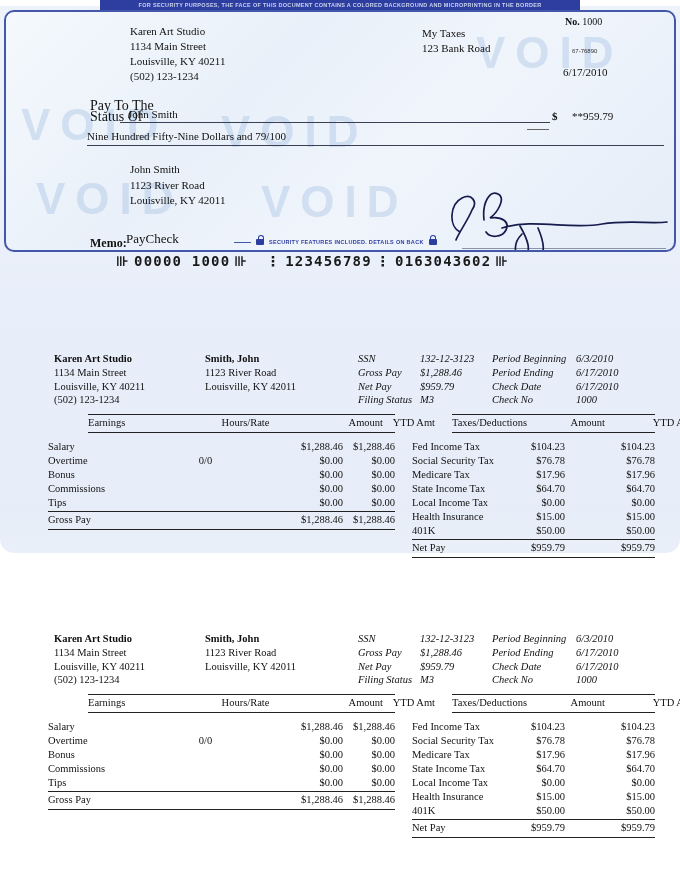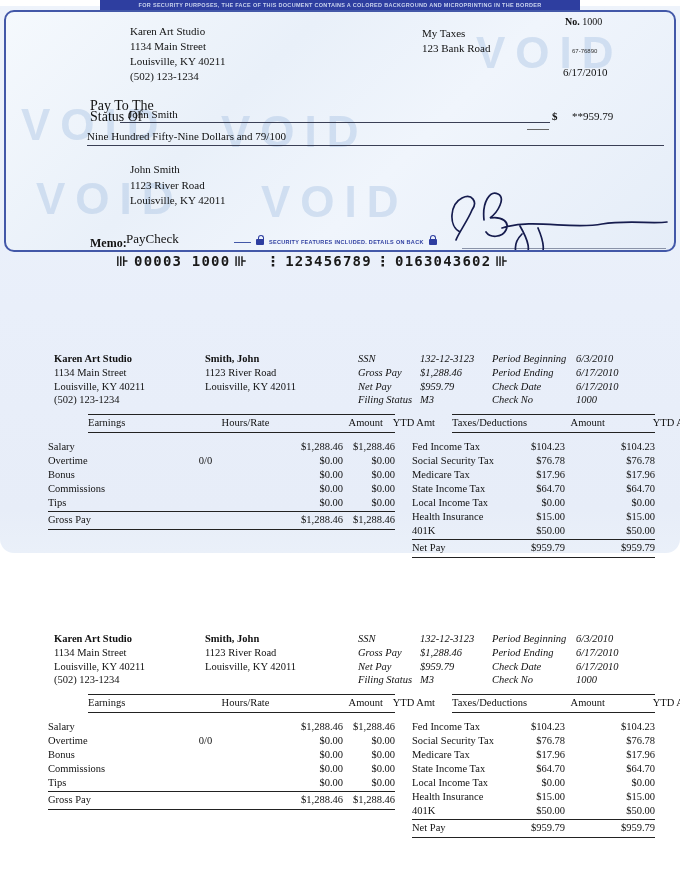--- a/index.html
+++ b/index.html
@@ -144,21 +144,21 @@
 
   <div class="sec-row">
     <span class="sec-dash"></span>
     <span class="lock"></span>
     <span class="sec-text">SECURITY FEATURES INCLUDED. DETAILS ON BACK</span>
     <span class="lock"></span>
   </div>
 </div>
 
 <div class="micr">
-  <span class="sym">⊪</span><span>00003 1000</span><span class="sym">⊪</span>
+  <span class="sym">⊪</span><span>00000 1000</span><span class="sym">⊪</span>
   <span class="sym">⋮</span><span>123456789</span><span class="sym">⋮</span><span>0163043602</span><span class="sym">⊪</span>
 </div>
 
 <div class="stub" style="top:352px">
   <div class="blk" style="left:6px">
     <div class="bold">Karen Art Studio</div>
     <div>1134 Main Street</div>
     <div>Louisville, KY 40211</div>
     <div>(502) 123-1234</div>
   </div>

